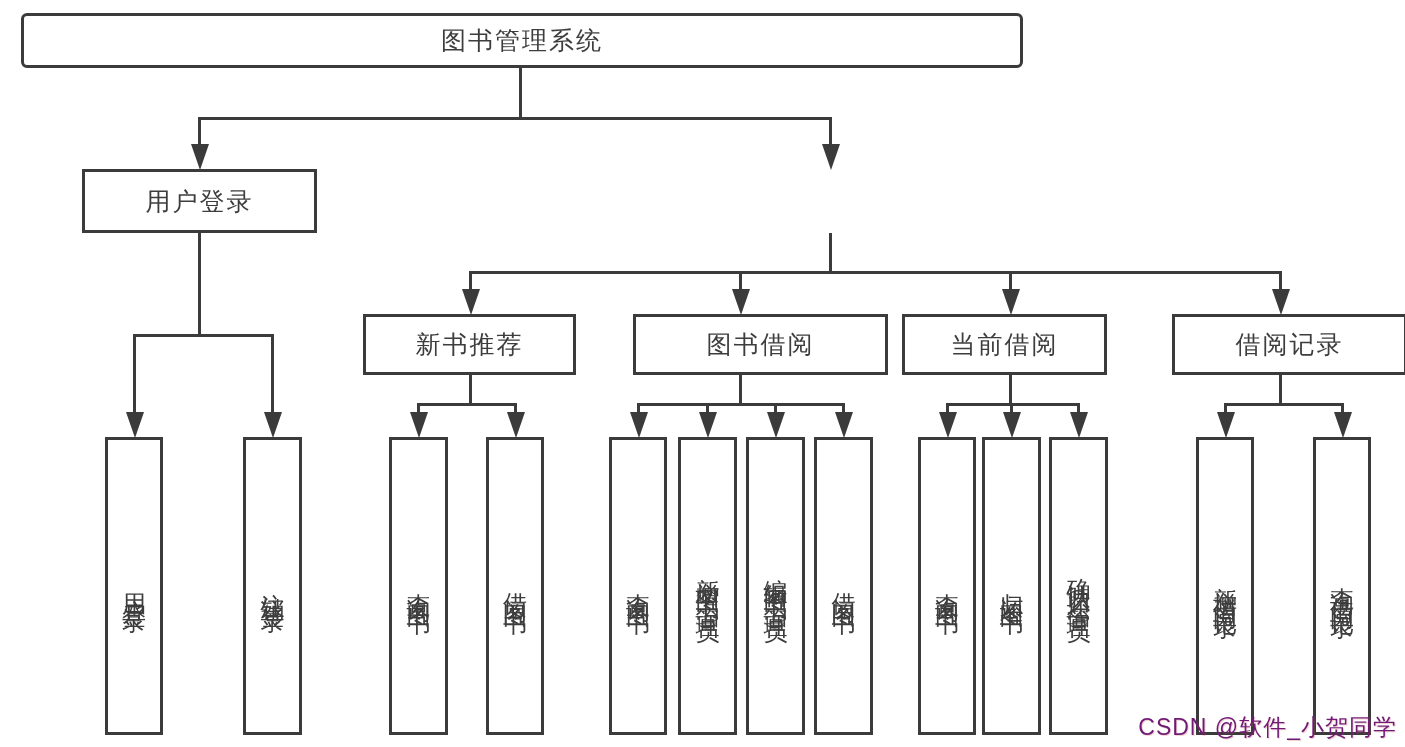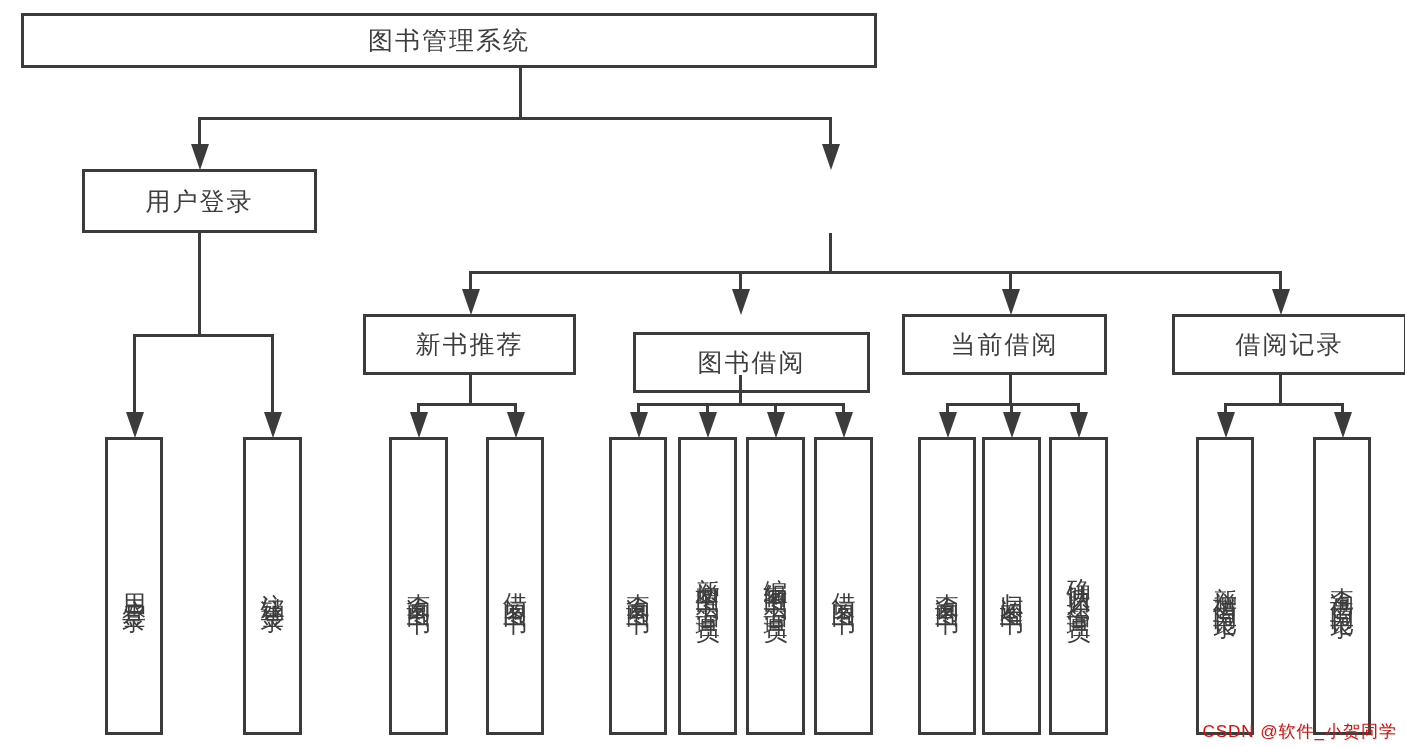--- a/index.html
+++ b/index.html
@@ -23,42 +23,42 @@
   .vline { position:absolute; width:3px; background:#3b3b3b; }
   .hline { position:absolute; height:3px; background:#3b3b3b; }
   .arrow {
     position:absolute; width:0; height:0;
     border-left:9px solid transparent;
     border-right:9px solid transparent;
     border-top:26px solid #3b3b3b;
   }
   #watermark {
     position:absolute; right:8px; bottom:4px;
-    font-size:17px; color:#b91c1c; letter-spacing:1px;
+    font-size:23px; color:#701a75; letter-spacing:1px;
     text-shadow:1px 1px 0 rgba(200,80,80,0.25);
     z-index:5; white-space:nowrap;
   }
 </style>
 </head>
 <body>
 
 <div id="stage">
 
-  <div class="box hbox" style="left:21px; top:13px; width:856px; height:55px;">
+  <div class="box hbox" style="left:21px; top:13px; width:1002px; height:55px;border-radius:6px;">
     <span>图书管理系统</span>
   </div>
 
   <div class="box hbox" style="left:82px; top:169px; width:235px; height:64px;">
     <span>用户登录</span>
   </div>
 
   <div class="box hbox" style="left:363px; top:314px; width:213px; height:61px;">
     <span>新书推荐</span>
   </div>
-  <div class="box hbox" style="left:633px; top:332px; width:237px; height:61px;">
+  <div class="box hbox" style="left:633px; top:314px; width:255px; height:61px;">
     <span>图书借阅</span>
   </div>
   <div class="box hbox" style="left:902px; top:314px; width:205px; height:61px;">
     <span>当前借阅</span>
   </div>
   <div class="box hbox" style="left:1172px; top:314px; width:235px; height:61px;">
     <span>借阅记录</span>
   </div>
 
   <div class="box vbox" style="left:105px; top:437px; width:58px; height:298px;">

